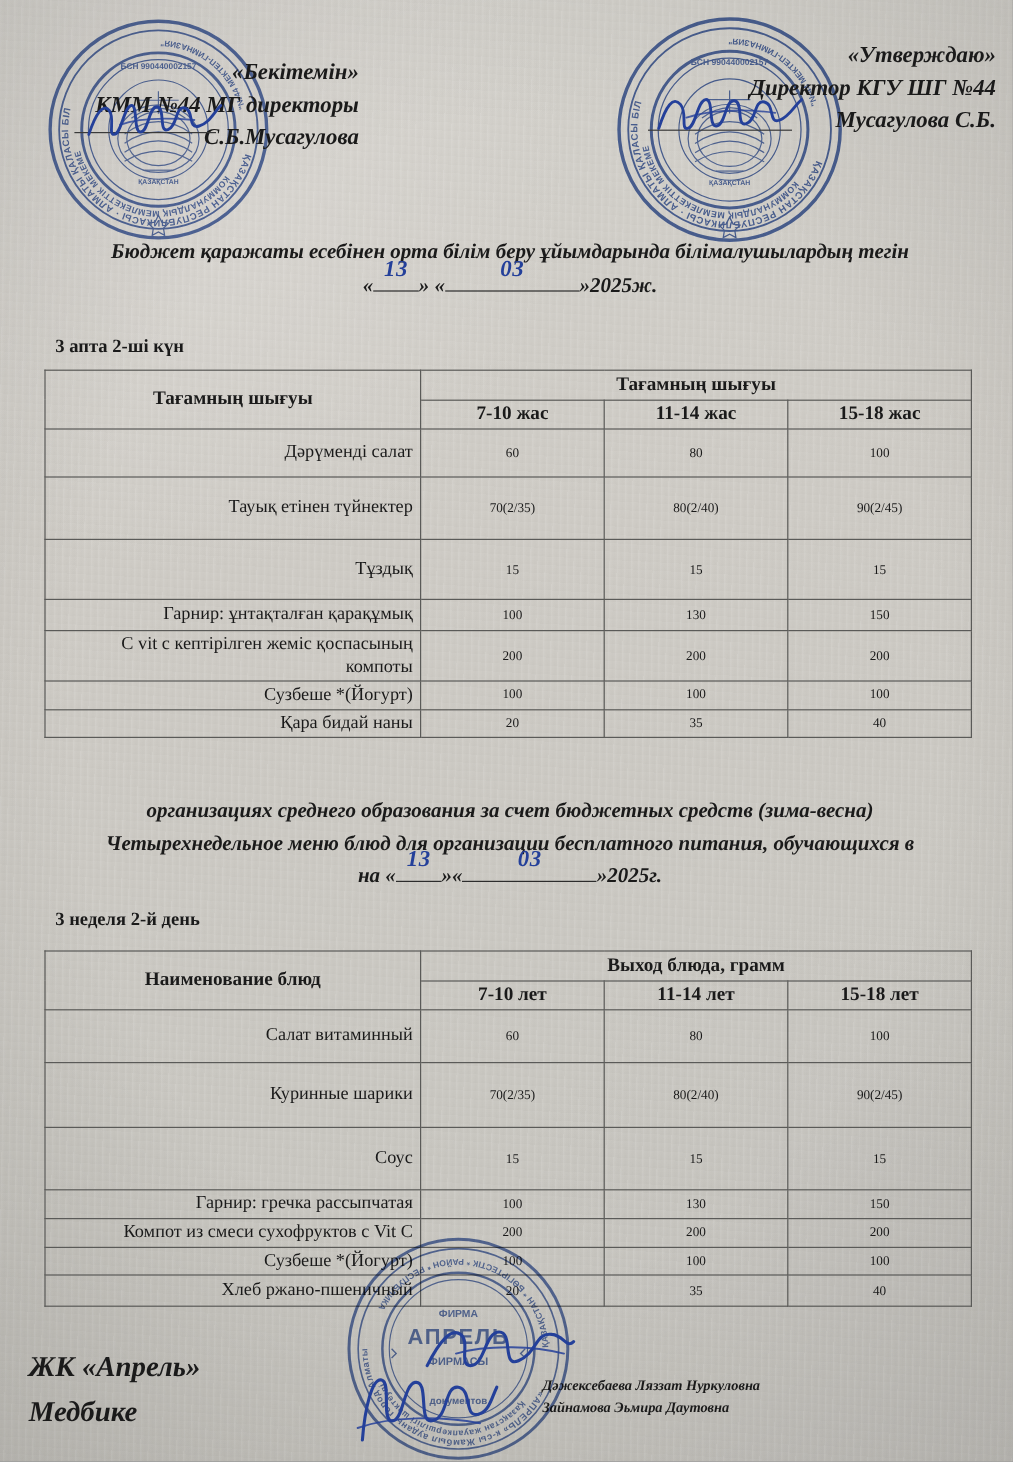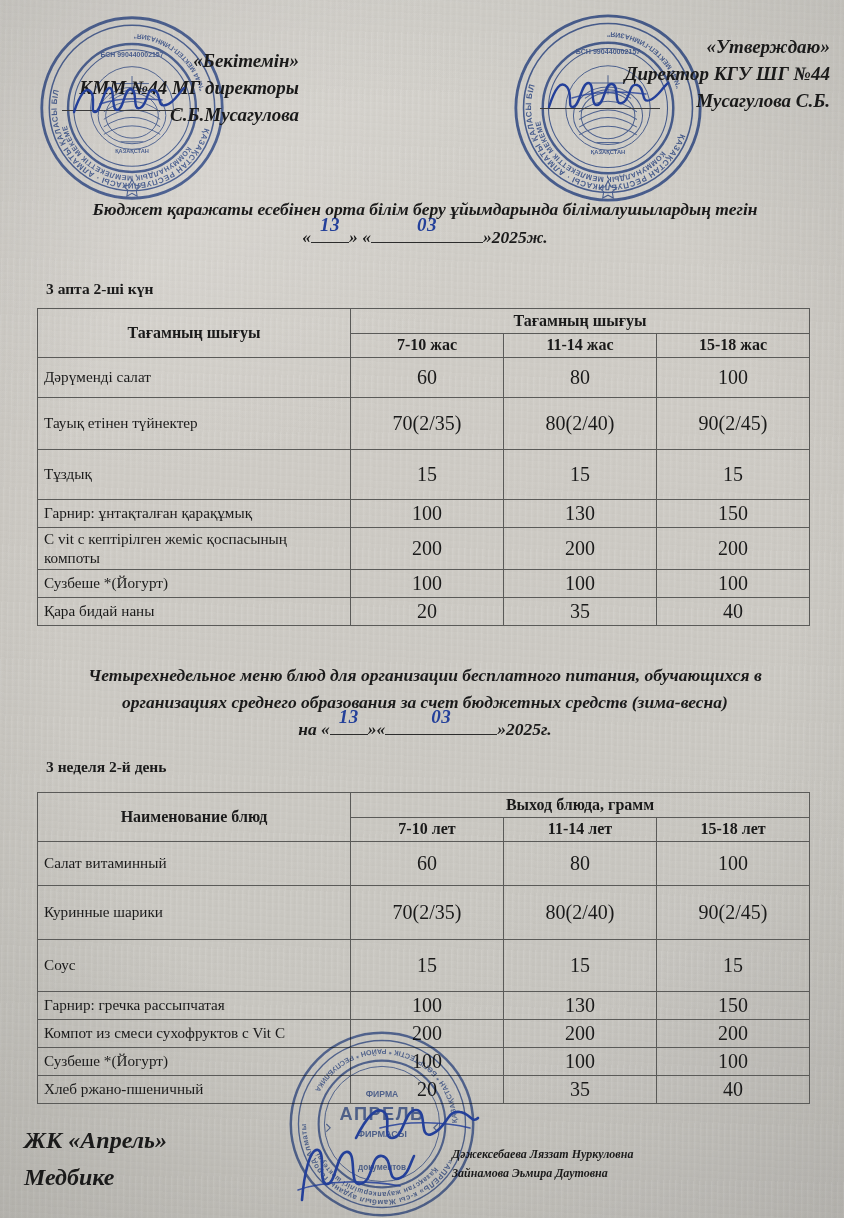--- a/index.html
+++ b/index.html
@@ -146,28 +146,28 @@
     font-size: 15px;
     padding: 2px 6px;
     background: transparent;
   }
   .menu-table th {
     font-weight: bold;
     text-align: center;
     font-size: 16px;
   }
   .menu-table td.dish {
-    text-align: left;
+    text-align: right;
     font-weight: normal;
     font-size: 15.2px;
     line-height: 1.22;
   }
   .menu-table td.num {
     text-align: center;
-    font-size: 20px;
+    font-size: 11px;
   }
   col.c-dish { width: 313px; }
   col.c-num  { width: 153px; }
 
   
   .footer-left {
     position: absolute;
     left: 24px;
     font-style: italic;
     font-weight: bold;
@@ -369,22 +369,22 @@
       <tr style="height:22px;">
         <td class="dish">Қара бидай наны</td>
         <td class="num">20</td>
         <td class="num">35</td>
         <td class="num">40</td>
       </tr>
     </tbody>
   </table>
 
   <div class="doc-title" style="top:662px;">
+    <span class="dline">организациях среднего образования за счет бюджетных средств (зима-весна)</span>
     <span class="dline">Четырехнедельное меню блюд для организации бесплатного питания, обучающихся в</span>
-    <span class="dline">организациях среднего образования за счет бюджетных средств (зима-весна)</span>
     <span class="dateline">
       <span>на</span>
       <span>«</span><span class="blank short"><span class="hw">13</span></span><span>»</span><span>«</span><span class="blank long"><span class="hw">03</span></span><span>»2025г.</span>
     </span>
   </div>
 
   <div class="day-label" style="top:758px;">3 неделя 2-й день</div>
 
   <table class="menu-table" style="top:792px;">
     <colgroup>

